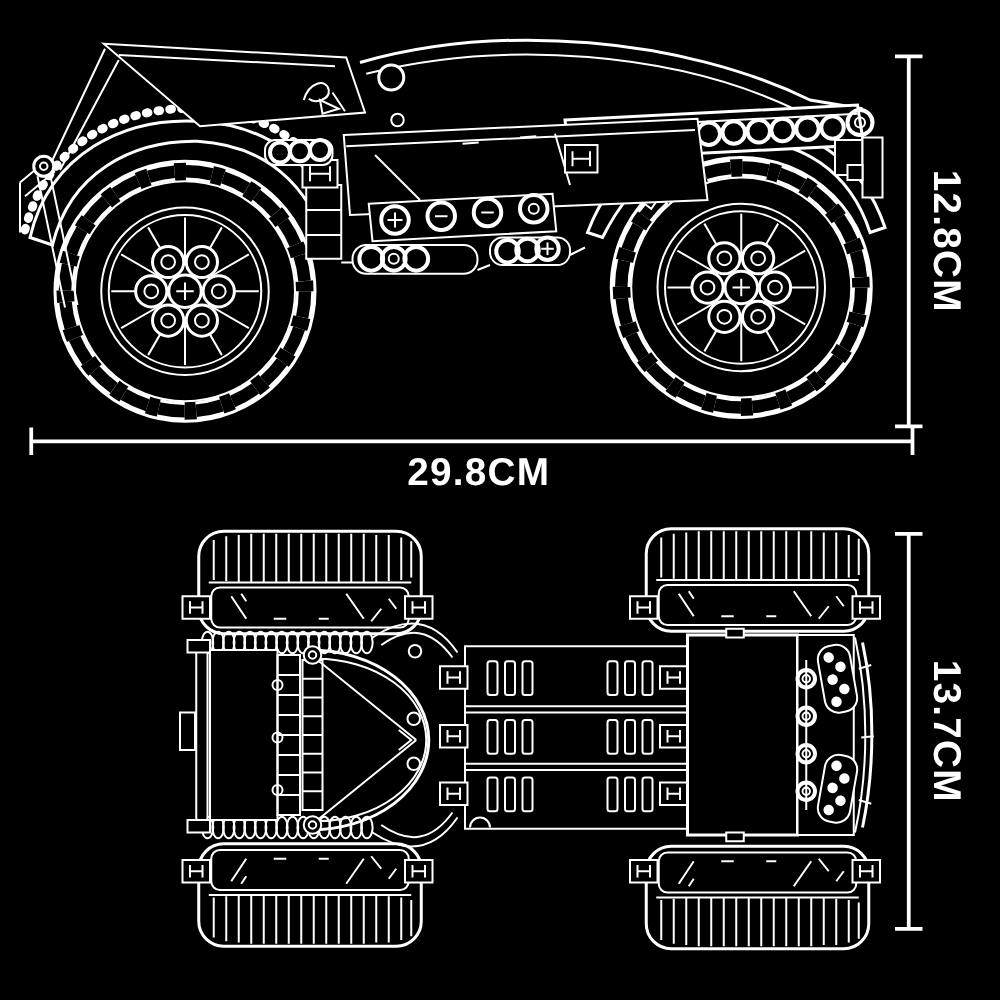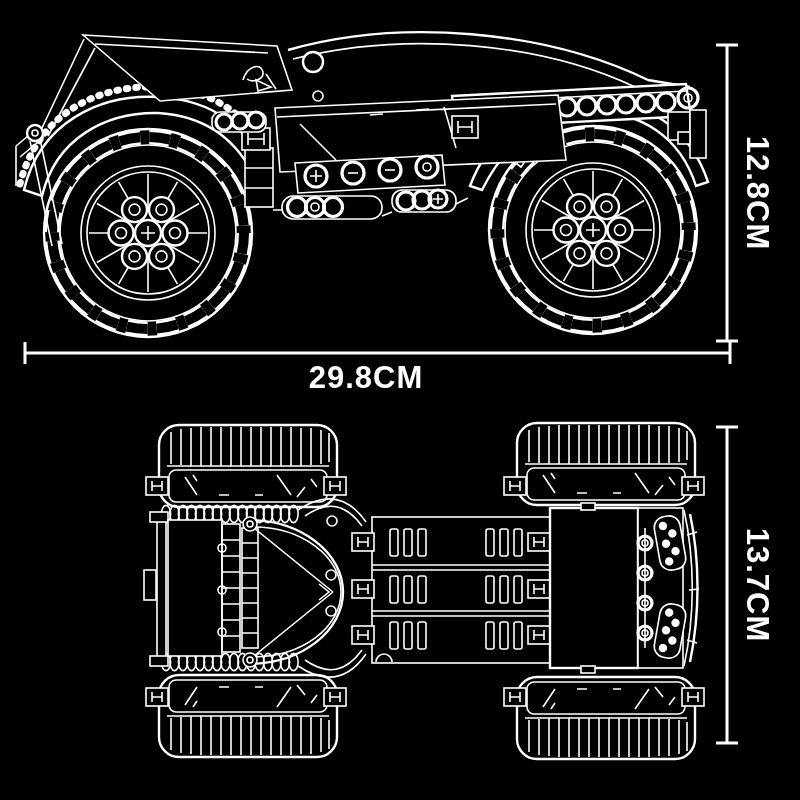--- a/index.html
+++ b/index.html
@@ -302,16 +302,16 @@
       <path d="M25,353 H730 M25,342 V364 M730,342 V364"></path>
     </g>
     <g class="dim">
       <path d="M727,45 V341 M716,45 H738 M716,341 H738"></path>
     </g>
     <g class="dim">
       <path d="M727,427 V743 M716,427 H738 M716,743 H738"></path>
     </g>
   </svg>
 
-  <div class="dimlabel ctr" style="left:366px;top:360px;">29.8CM</div>
+  <div class="dimlabel ctr" style="left:383px;top:360px;">29.8CM</div>
   <div class="dimlabel rot" style="left:757px;top:193px;">12.8CM</div>
   <div class="dimlabel rot" style="left:757px;top:585px;">13.7CM</div>
 </div>
 
 </body></html>

